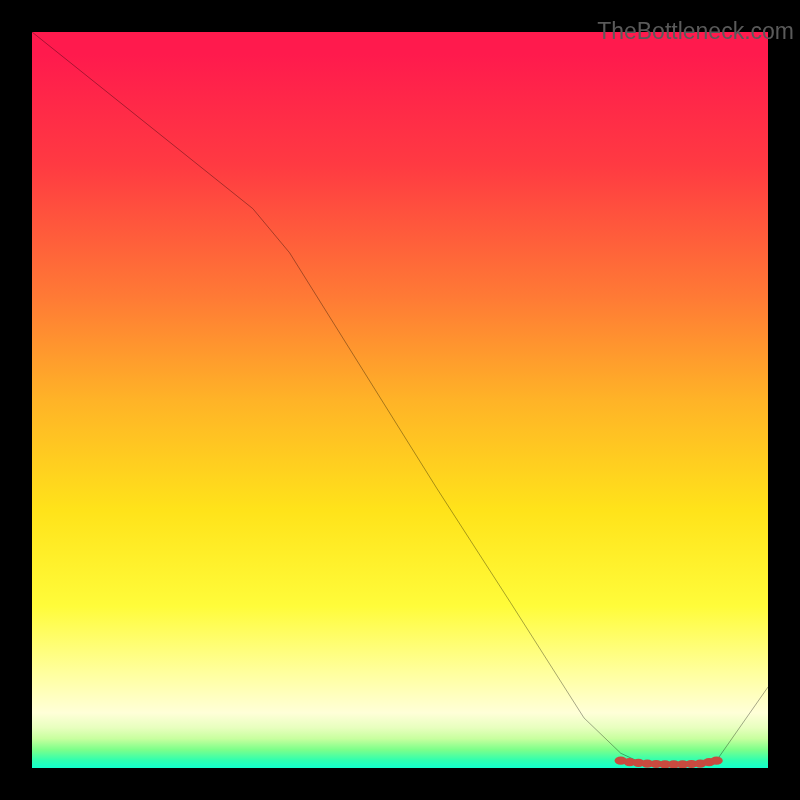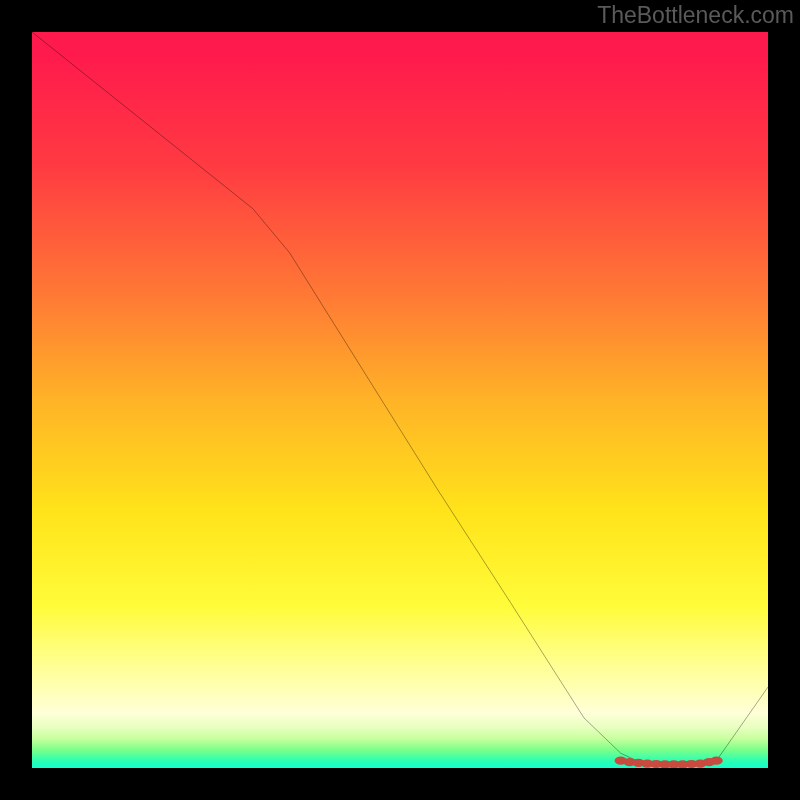--- a/index.html
+++ b/index.html
@@ -12,21 +12,21 @@
     overflow: hidden;
   }
   .frame {
     position: relative;
     width: 800px;
     height: 800px;
     background: #000;
   }
   .watermark {
     position: absolute;
-    top: 2px;
+    top: 18px;
     right: 6px;
     color: #5a5a5a;
     font-size: 23px;
     font-weight: 400;
     letter-spacing: 0;
     z-index: 50;
   }
   .plot {
     position: absolute;
     left: 32px;

